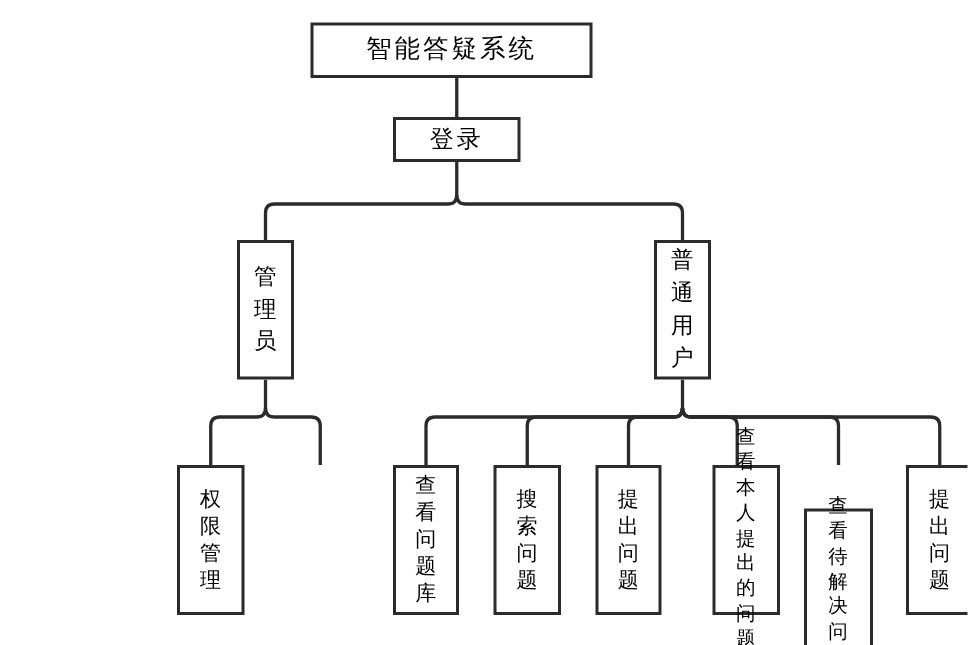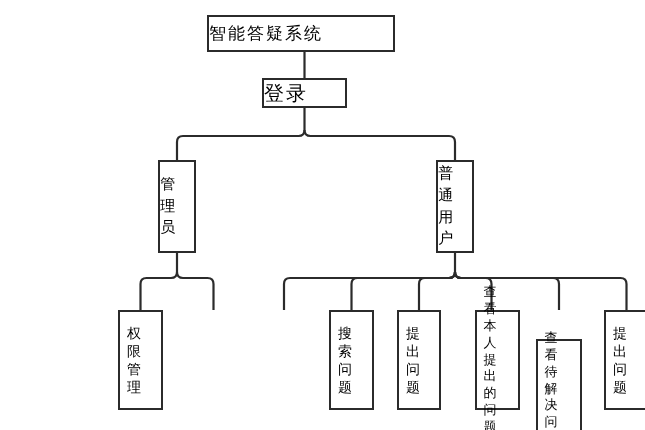--- a/index.html
+++ b/index.html
@@ -29,37 +29,37 @@
     width: 645px;
     height: 430px;
   }
   .node {
     position: absolute;
     box-sizing: border-box;
     border: 2px solid #2b2b2b;
     background: #ffffff;
     display: flex;
     align-items: center;
-    justify-content: flex-start;
+    justify-content: center;
     text-align: center;
     z-index: 2;
   }
   .node-label {
     display: block;
     line-height: 1.12;
     letter-spacing: 0.5px;
   }
   
   .node.wide .node-label {
     font-size: 17px;
     letter-spacing: 2px;
     white-space: nowrap;
   }
   .node.login .node-label {
-    font-size: 20px;
+    font-size: 16px;
     letter-spacing: 2px;
     white-space: nowrap;
   }
   
   .node.role .node-label {
     font-size: 15px;
     width: 1.05em;
     word-break: break-all;
     line-height: 1.45;
   }
@@ -117,20 +117,23 @@
   </div>
 
   <div class="node leaf" style="left:118px; top:310px; width:45px; height:100px;">
     <span class="node-label">权限管理</span>
   </div>
 
   <div class="node role" style="left:436px; top:160px; width:38px; height:93px;">
     <span class="node-label">普通用户</span>
   </div>
 
+  <div class="node leaf" style="left:262px; top:310px; width:44px; height:100px;">
+    <span class="node-label">查看问题库</span>
+  </div>
   <div class="node leaf" style="left:397px; top:310px; width:44px; height:100px;">
     <span class="node-label">提出问题</span>
   </div>
   <div class="node leaf" style="left:329px; top:310px; width:45px; height:100px;">
     <span class="node-label">搜索问题</span>
   </div>
   <div class="node leaf narrowtext" style="left:463px; top:310px; width:45px; height:100px;margin-left:12px;">
     <span class="node-label">查看本人提出的问题</span>
   </div>
   <div class="node leaf narrowtext" style="left:536px; top:310px; width:46px; height:100px;margin-top:29px;">

